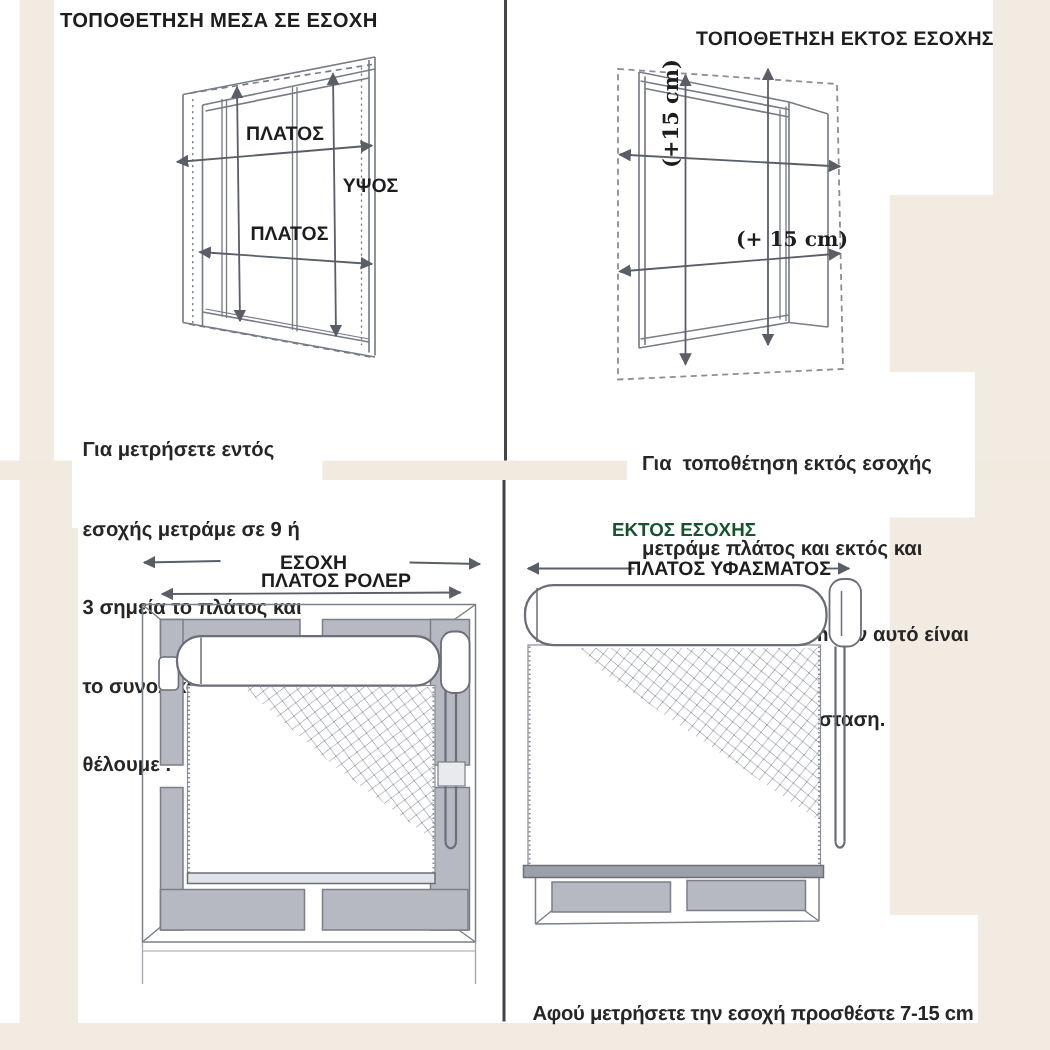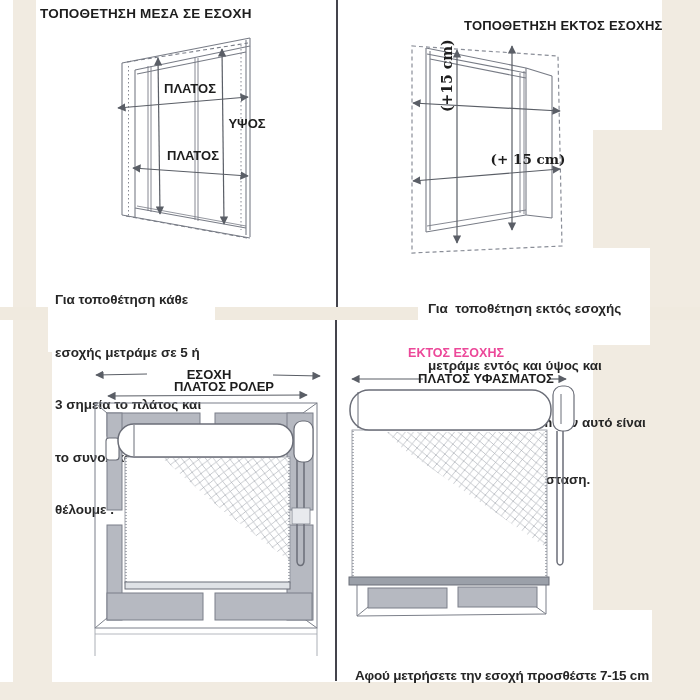--- a/index.html
+++ b/index.html
@@ -4,21 +4,21 @@
 <style>
   html,body{margin:0;padding:0;background:#ffffff;}
   .page{position:relative;width:700px;height:700px;background:#ffffff;overflow:hidden;
         font-family:"Liberation Sans",sans-serif;color:#222;padding-left:12px;}
   .beige{position:absolute;background:#f1ebe1;}
   .panel{position:absolute;background:#ffffff;}
   .divider{position:absolute;width:2px;background:#44444c;}
   .title{position:absolute;font-weight:bold;color:#1d1d1d;letter-spacing:.2px;white-space:pre;}
   .note{position:absolute;font-weight:bold;color:#262626;white-space:pre;}
   .note div{white-space:pre;}
-  .dlabel{position:absolute;font-weight:bold;color:#ec4899;text-align:center;white-space:pre;}
+  .dlabel{position:absolute;font-weight:bold;color:#14532d;text-align:center;white-space:pre;}
   svg{position:absolute;overflow:visible;}
   svg text{font-family:"Liberation Sans",sans-serif;font-weight:bold;fill:#1d1d1d;}
   .serifnote{font-family:"DejaVu Serif","Liberation Serif",serif;font-weight:600;}
 </style>
 </head>
 <body>
 
 <div class="page">
 
   <div class="beige" style="left:13px;top:0;width:39px;height:700px;"></div>
@@ -106,30 +106,30 @@
       <path d="M57,10 L57,203" marker-start="url(#ah2)" marker-end="url(#ah2)"></path>
       <path d="M112,6 L112,190" marker-start="url(#ah2)" marker-end="url(#ah2)"></path>
       <path d="M13,63 L160,71" marker-start="url(#ah2)" marker-end="url(#ah2)"></path>
       <path d="M13,141 L160,129" marker-start="url(#ah2)" marker-end="url(#ah2)"></path>
     </g>
     <text class="serifnote" transform="translate(52,72) rotate(-90)" font-size="14" style="font-family:'DejaVu Serif','Liberation Serif',serif;font-weight:600;">(+15 cm)</text>
     <text x="128" y="124" font-size="13.5" text-anchor="middle" style="font-family:'DejaVu Serif','Liberation Serif',serif;font-weight:600;">(+ 15 cm)</text>
   </svg>
 
   <div class="note" style="left:55px;top:256px;font-size:13.5px;line-height:17.5px;">
-    <div>Για τοποθέτηση κάθε</div>
-    <div>εσοχής μετράμε σε 5 ή</div>
+    <div>Για μετρήσετε εντός</div>
+    <div>εσοχής μετράμε σε 9 ή</div>
     <div>3 σημεία το πλάτος και</div>
     <div>το συνολικό ύψος που</div>
     <div>θέλουμε .</div>
   </div>
 
   <div class="note" style="left:428px;top:261px;font-size:13.5px;line-height:19px;">
     <div>Για  τοποθέτηση εκτός εσοχής</div>
-    <div>μετράμε εντός και ύψος και</div>
+    <div>μετράμε πλάτος και εκτός και</div>
     <div>προσθέτουμε 15cm εάν αυτό είναι</div>
     <div>εφικτό σε κάθε διάσταση.</div>
   </div>
 
   <div class="dlabel" style="left:396px;top:346px;width:120px;font-size:12.5px;">ΕΚΤΟΣ ΕΣΟΧΗΣ</div>
 
   <svg style="left:90px;top:358px;" width="240" height="302" viewBox="0 0 240 302">
     <defs>
       <marker id="ah3" viewBox="0 0 10 10" refX="9" refY="5" markerWidth="7" markerHeight="7" orient="auto-start-reverse">
         <path d="M0,0 L10,5 L0,10 z" fill="#5a5e66"></path>

